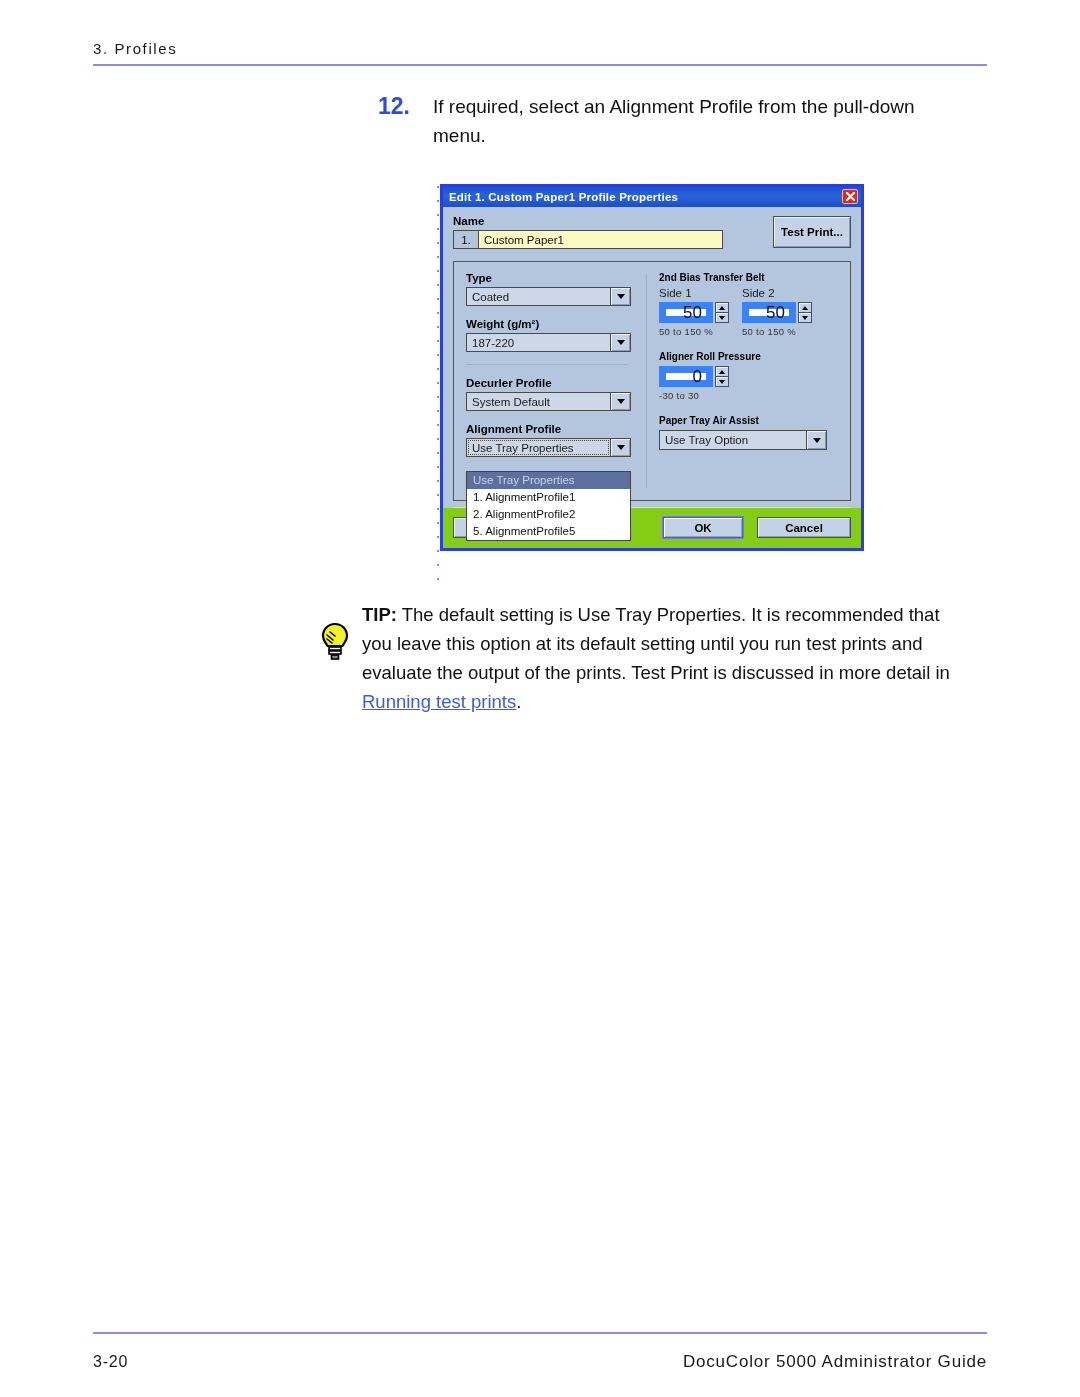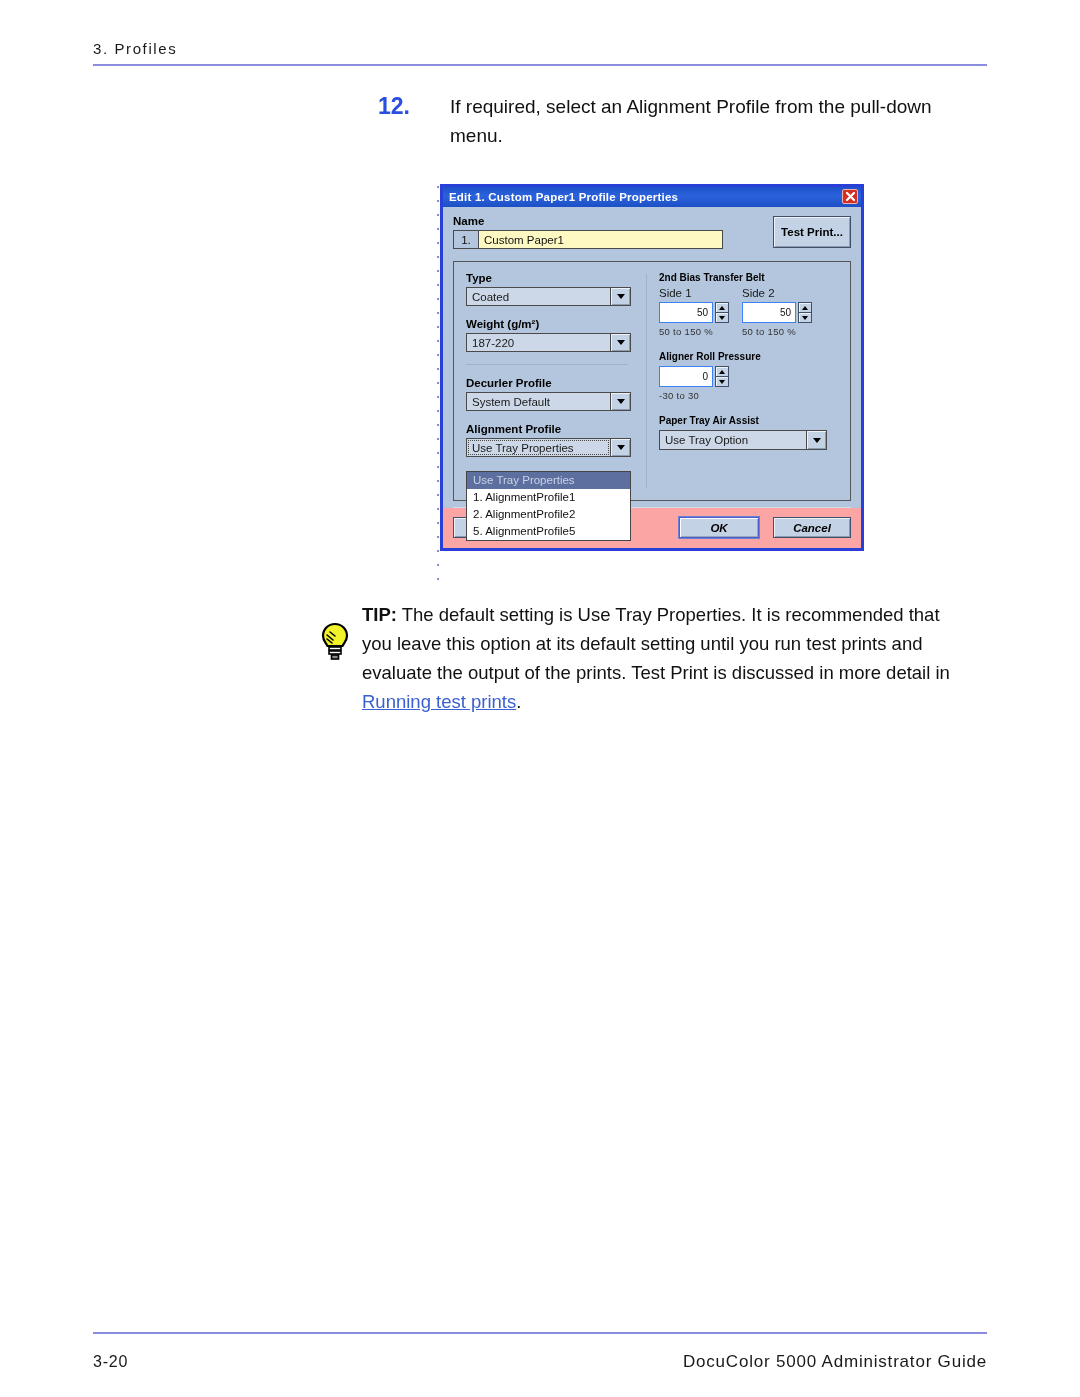--- a/index.html
+++ b/index.html
@@ -67,21 +67,20 @@
     font-size: 23px;
     width: 55px;
     flex: 0 0 55px;
     text-align: left;
     line-height: 29px;
   }
   .step-text {
     font-size: 19px;
     line-height: 29px;
     color: #111;
-    margin-left: 17px;
   }
 
   
   .dialog-wrap {
     position: absolute;
     left: 440px;
     top: 184px;
   }
   .dialog {
     width: 424px;
@@ -303,23 +302,23 @@
     margin-bottom: 3px;
   }
   .spinner {
     display: flex;
     height: 21px;
     width: 70px;
     box-sizing: border-box;
   }
   .spin-field {
     flex: 1;
-    border: 1px solid #3b82f6;
+    border: 7px solid #3b82f6;
     background: #ffffff;
-    font-size: 10px;
+    font-size: 17px;
     display: flex;
     align-items: center;
     justify-content: flex-end;
     padding-right: 4px;
     color: #111;
     box-sizing: border-box;
   }
   .spin-btns {
     width: 14px;
     display: flex;
@@ -370,30 +369,29 @@
 
   .dialog-sep {
     height: 1px;
     background: #d2dcea;
     margin: 6px 0 0 0;
   }
   .btn-row {
     display: flex;
     align-items: center;
     padding: 9px 10px 10px 10px;
-    background: #fca5a5;
-    font-style: italic;
+    background: #84cc16;
   }
   .btn-help { width: 78px; height: 21px; }
   .btn-ok {
     width: 80px; height: 21px;
     border-color: #4b5ec9;
     box-shadow: inset 1px 1px 0 #ffffff, inset -1px -1px 0 #97a6ba, 0 0 0 1px #6d7fd8;
   }
-  .btn-cancel { width: 78px; height: 21px; }
+  .btn-cancel { width: 94px; height: 21px; }
   .btn-spacer { flex: 1; }
   .btn-gap { width: 14px; }
 
   
   .scan-artifact {
     position: absolute;
     left: 437px;
     top: 186px;
     width: 2px;
     height: 400px;

